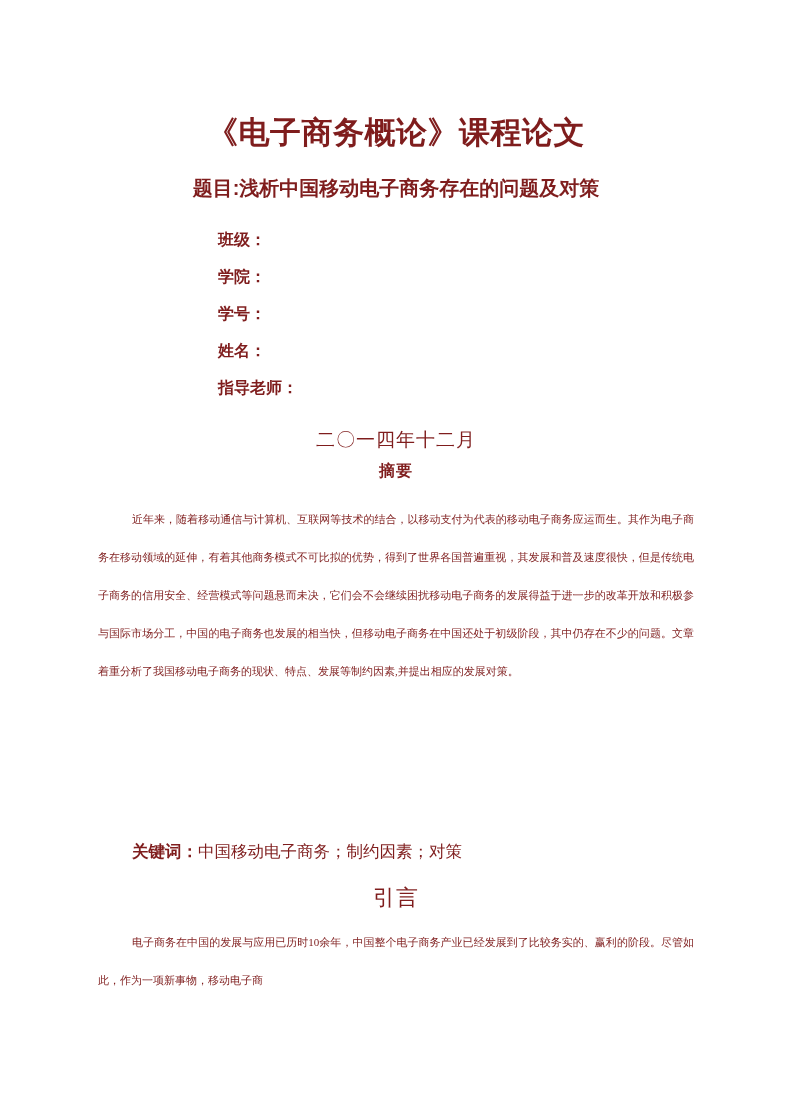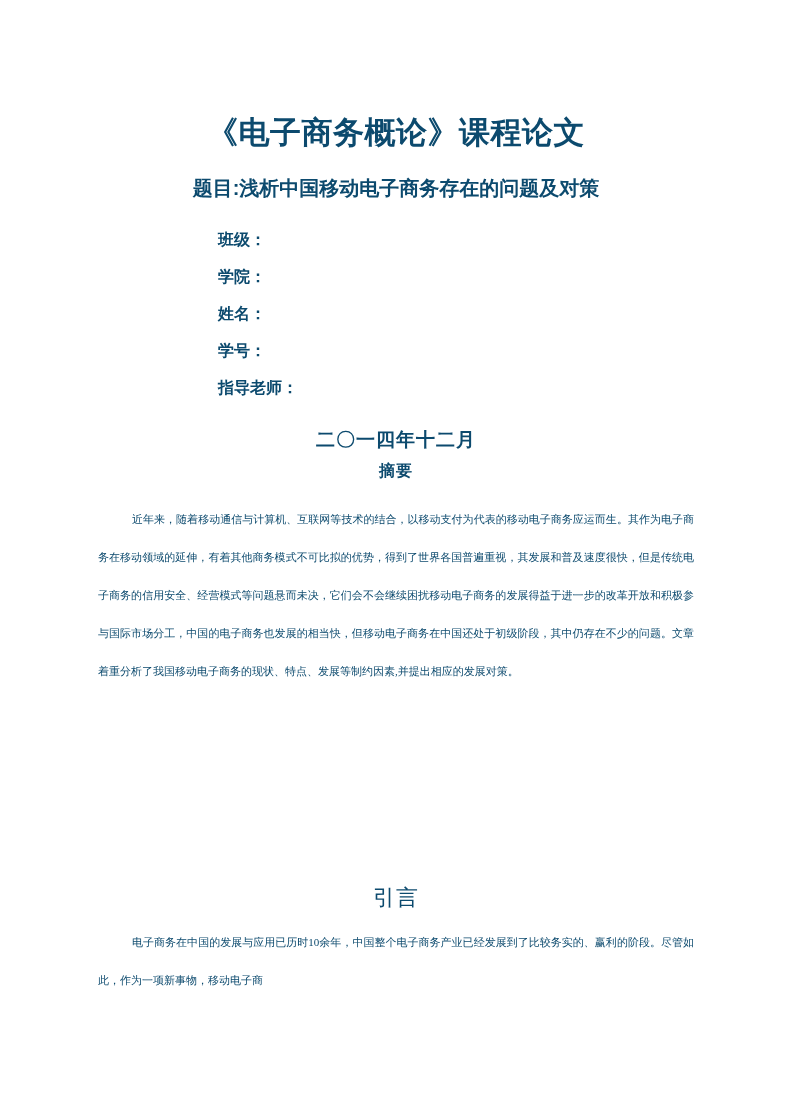--- a/index.html
+++ b/index.html
@@ -7,21 +7,21 @@
     padding: 0;
     background: #ffffff;
   }
   .page {
     position: relative;
     width: 792px;
     height: 1120px;
     background: #ffffff;
     overflow: hidden;
     font-family: "Liberation Serif", "DejaVu Serif", serif;
-    color: #0c4a6e;
+    color: #7f1d1d;
     -webkit-font-smoothing: antialiased;
   }
 
   
   .doc-title {
     position: absolute;
     left: 0;
     top: 114px;
     width: 792px;
     text-align: center;
@@ -58,21 +58,21 @@
     white-space: nowrap;
   }
 
   .doc-date {
     position: absolute;
     left: 0;
     top: 427px;
     width: 792px;
     text-align: center;
     font-family: "Liberation Sans", "DejaVu Sans", sans-serif;
-    font-weight: bold;
+    font-weight: normal;
     font-size: 19px;
     letter-spacing: 1px;
   }
 
   
   .abstract-heading {
     position: absolute;
     left: 0;
     top: 461px;
     width: 792px;
@@ -127,33 +127,36 @@
 
 <div class="page">
 
   <div class="doc-title">《电子商务概论》课程论文</div>
 
   <div class="doc-subtitle">题目:浅析中国移动电子商务存在的问题及对策</div>
 
   <div class="meta-list">
     <div class="meta-row">班级：</div>
     <div class="meta-row">学院：</div>
+    <div class="meta-row">学号：</div>
     <div class="meta-row">姓名：</div>
-    <div class="meta-row">学号：</div>
     <div class="meta-row">指导老师：</div>
   </div>
 
   <div class="doc-date">二〇一四年十二月</div>
 
   <div class="abstract-heading">摘要</div>
 
   <div class="body-block abstract-body">
     <span class="indent"></span><span>近年来，随着移动通信与计算机、互联网等技术的结合，以移动支付为代表的移动电子商务应运而生。其作为电子商务在移动领域的延伸，有着其他商务模式不可比拟的优势，得到了世界各国普遍重视，其发展和普及速度很快，但是传统电子商务的信用安全、经营模式等问题悬而未决，它们会不会继续困扰移动电子商务的发展得益于进一步的改革开放和积极参与国际市场分工，中国的电子商务也发展的相当快，但移动电子商务在中国还处于初级阶段，其中仍存在不少的问题。文章着重分析了我国移动电子商务的现状、特点、发展等制约因素,并提出相应的发展对策。</span>
   </div>
 
+  <div class="keywords">
+    <span class="kw-label">关键词：</span><span>中国移动电子商务；制约因素；对策</span>
+  </div>
 
   <div class="intro-heading">引言</div>
 
   <div class="body-block intro-body">
     <span class="indent"></span><span>电子商务在中国的发展与应用已历时10余年，中国整个电子商务产业已经发展到了比较务实的、赢利的阶段。尽管如此，作为一项新事物，移动电子商</span>
   </div>
 
 </div>
 
 </body></html>

